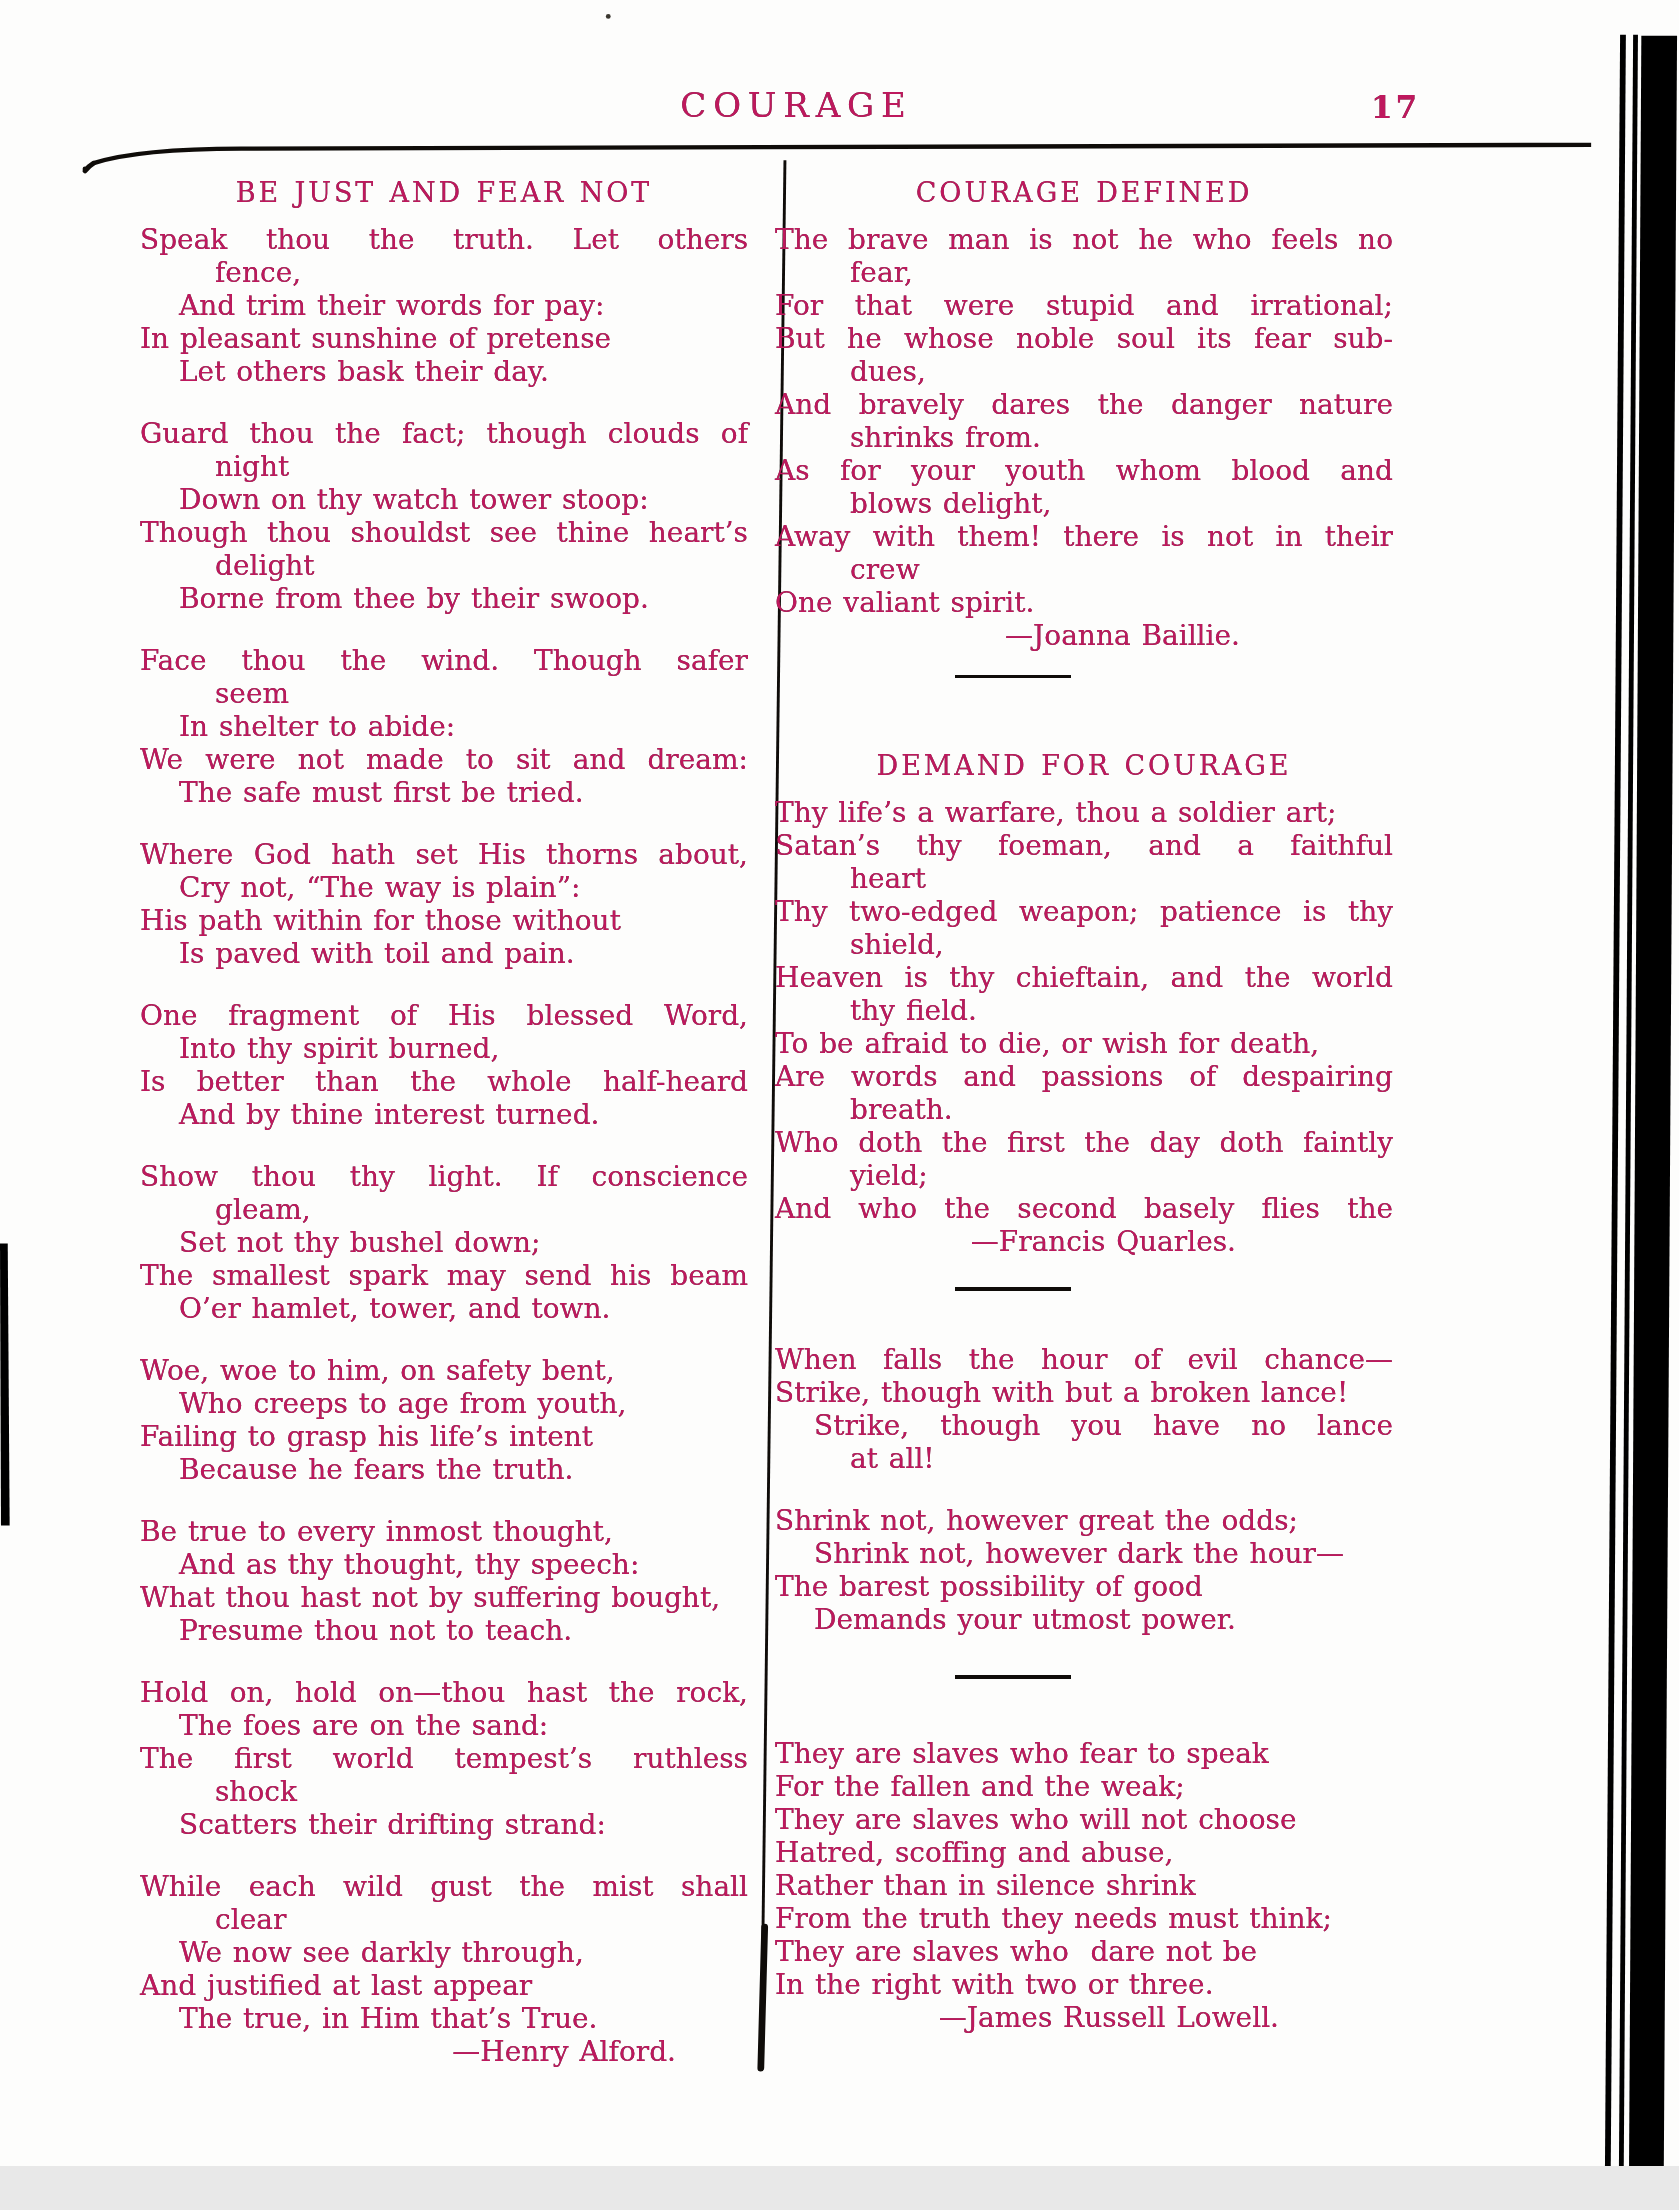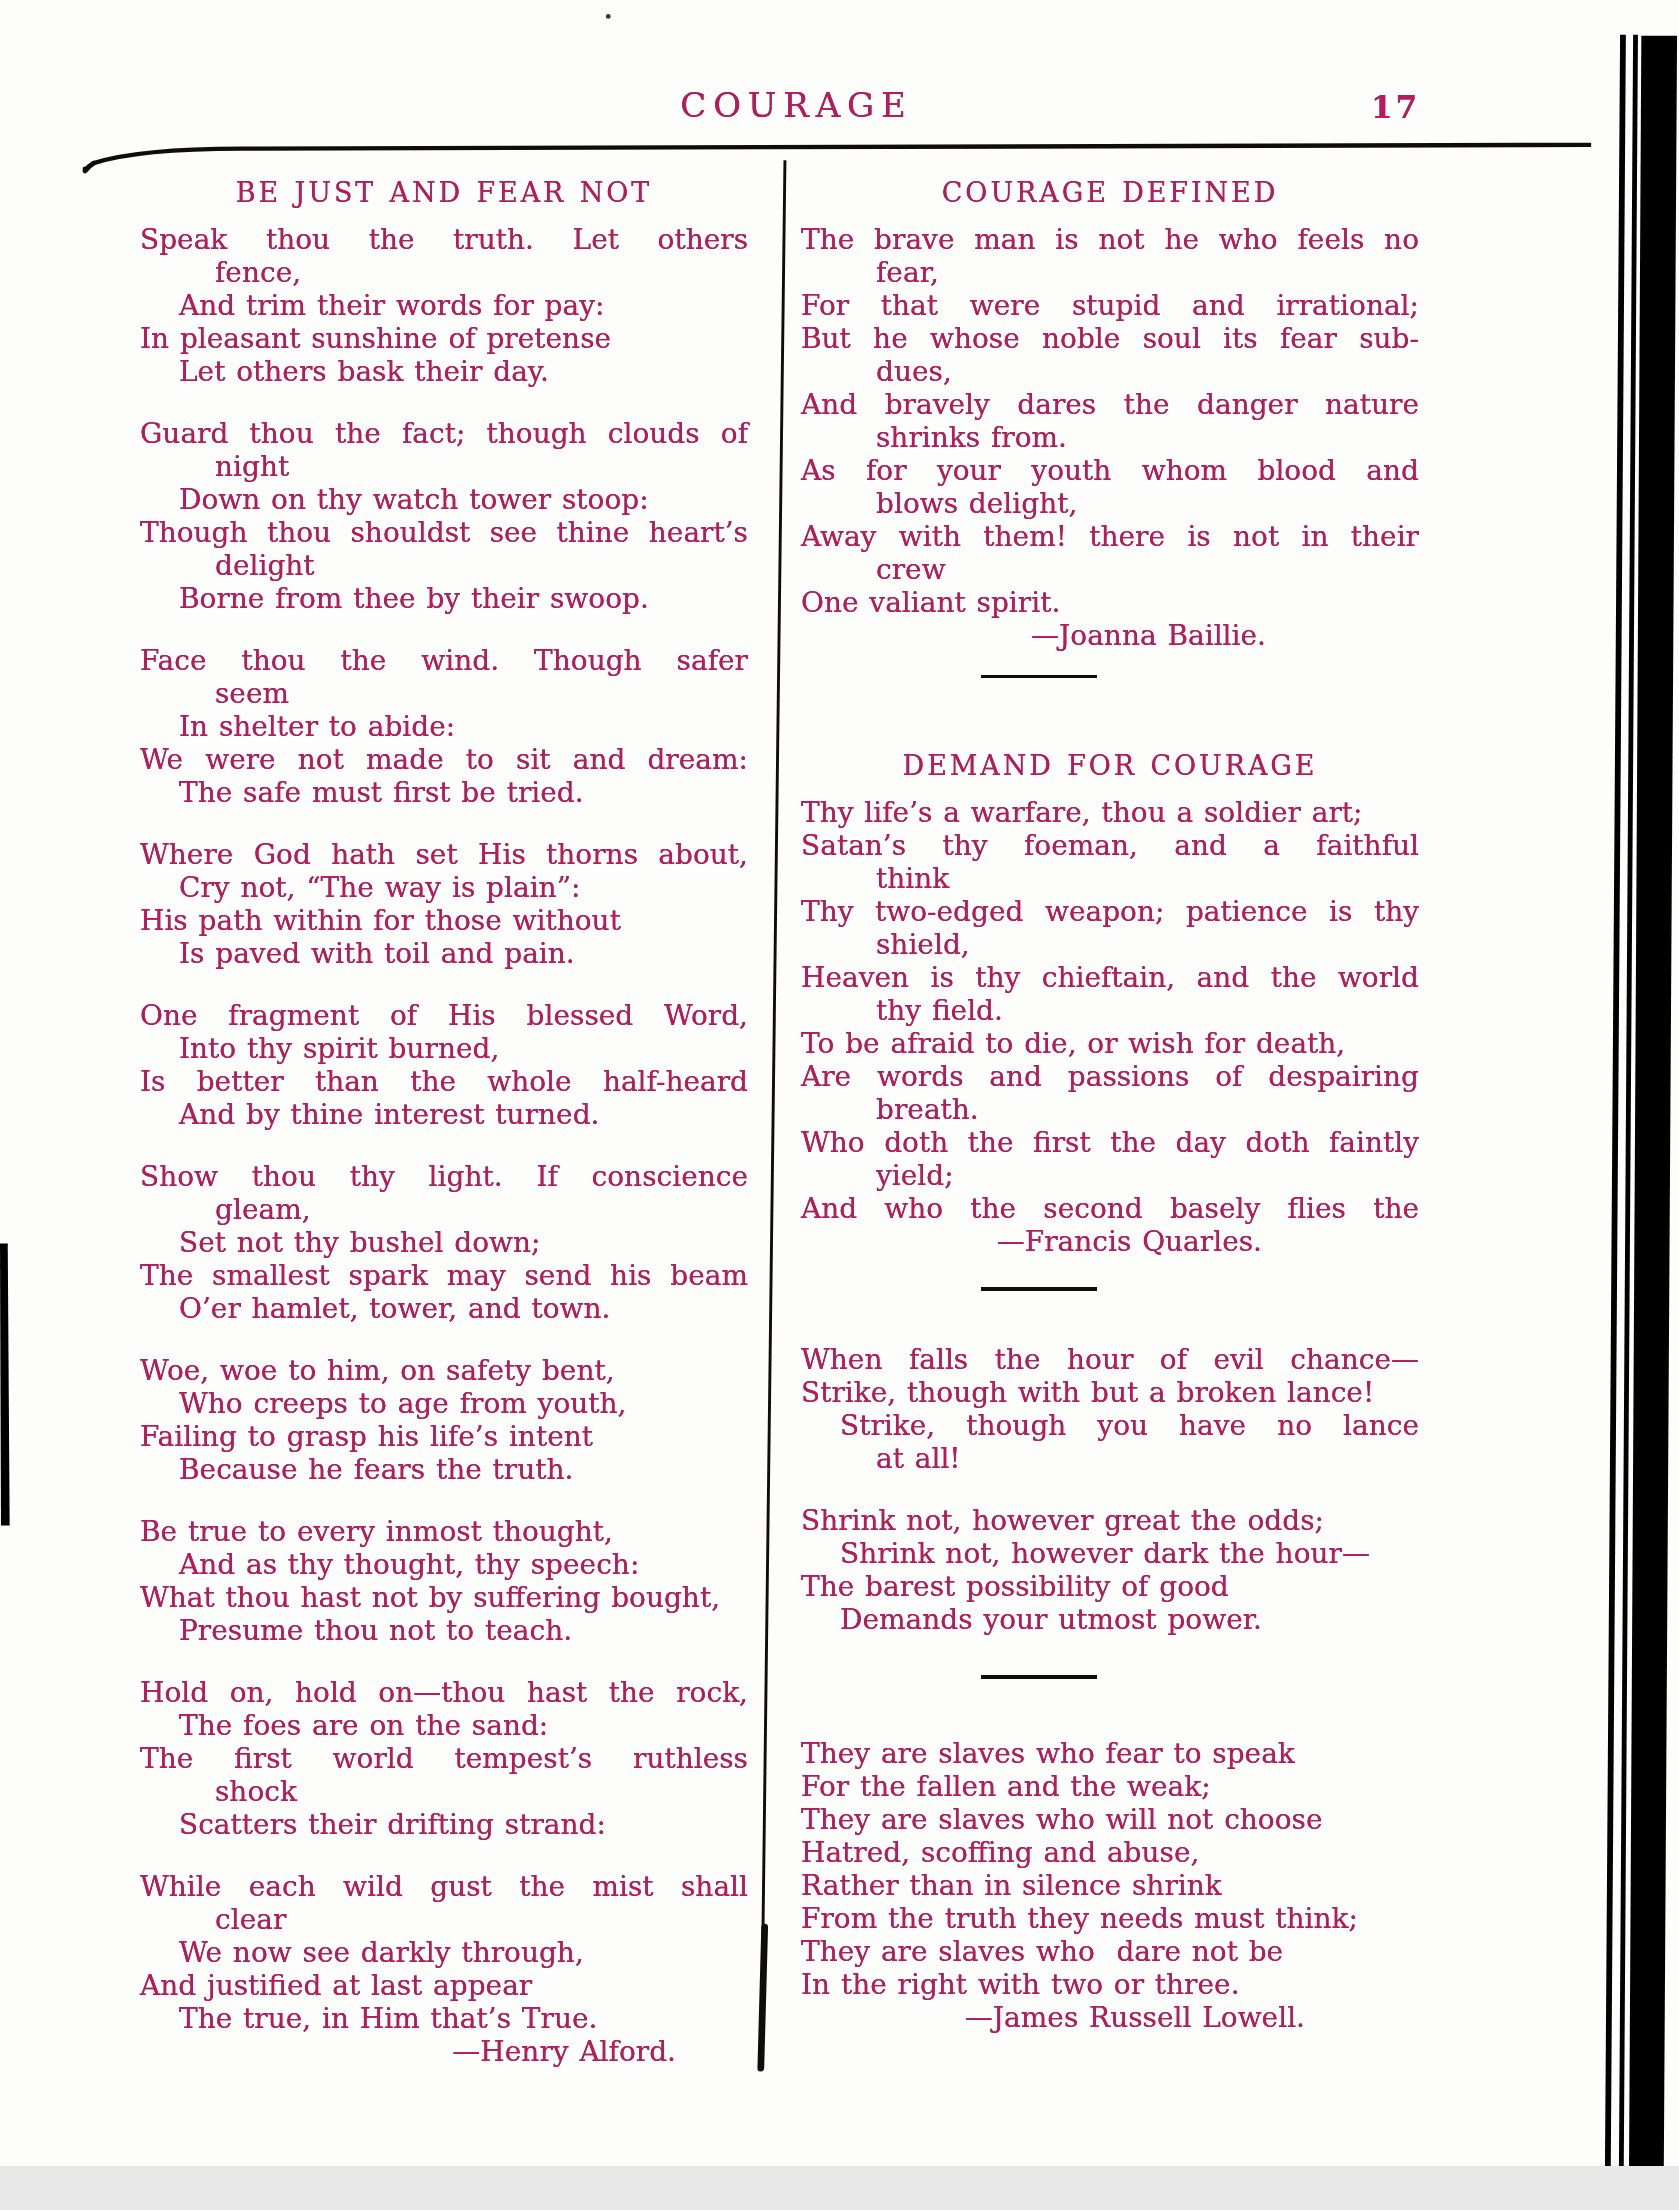--- a/index.html
+++ b/index.html
@@ -14,21 +14,21 @@
   }
   .page-number{
     position:absolute;left:1371px;top:89px;font-size:31px;font-weight:bold;
     letter-spacing:2.9px;text-shadow:0 0 0.6px rgba(20,16,10,.75);
   }
   .col{
     position:absolute;top:0;font-size:28px;line-height:33px;word-spacing:1.9px;
     text-shadow:0 0 0.6px rgba(20,16,10,.72);
   }
   .col-left{left:140px;width:608px;}
-  .col-right{left:801px;width:618px;}
+  .col-right{left:775px;width:618px;}
   .col-heading{
     margin-top:176px;margin-bottom:13.5px;text-align:center;font-size:27px;
     letter-spacing:2.9px;white-space:nowrap;
   }
   .stanza{margin-top:29px;}
   .mt0{margin-top:0;}
   .ln{min-height:33px;}
   .i1{padding-left:39px;}
   .i2{padding-left:75px;}
   .js{text-align:justify;text-align-last:justify;}
@@ -159,21 +159,21 @@
         <div class="ln i2">crew</div>
         <div class="ln">One valiant spirit.</div>
       </div>
     <div class="attribution pr-baillie">—Joanna Baillie.</div>
     <div class="sep sep1"></div>
 
     <div class="col-heading h2">DEMAND FOR COURAGE</div>
     <div class="stanza mt0">
         <div class="ln">Thy life’s a warfare, thou a soldier art;</div>
         <div class="ln js">Satan’s thy foeman, and a faithful</div>
-        <div class="ln i2">think</div>
+        <div class="ln i2">heart</div>
         <div class="ln js">Thy two-edged weapon; patience is thy</div>
         <div class="ln i2">shield,</div>
         <div class="ln js">Heaven is thy chieftain, and the world</div>
         <div class="ln i2">thy field.</div>
         <div class="ln">To be afraid to die, or wish for death,</div>
         <div class="ln js">Are words and passions of despairing</div>
         <div class="ln i2">breath.</div>
         <div class="ln js">Who doth the first the day doth faintly</div>
         <div class="ln i2">yield;</div>
         <div class="ln js">And who the second basely flies the</div>

